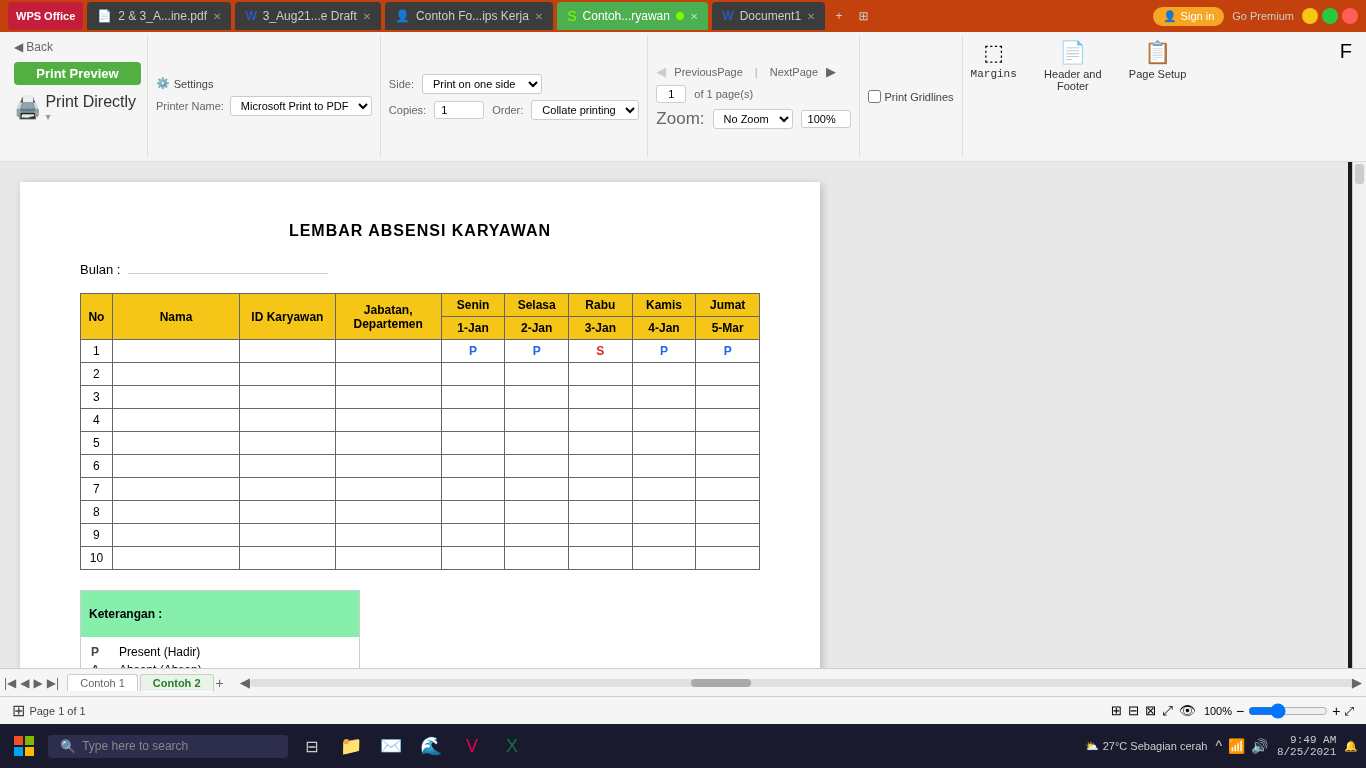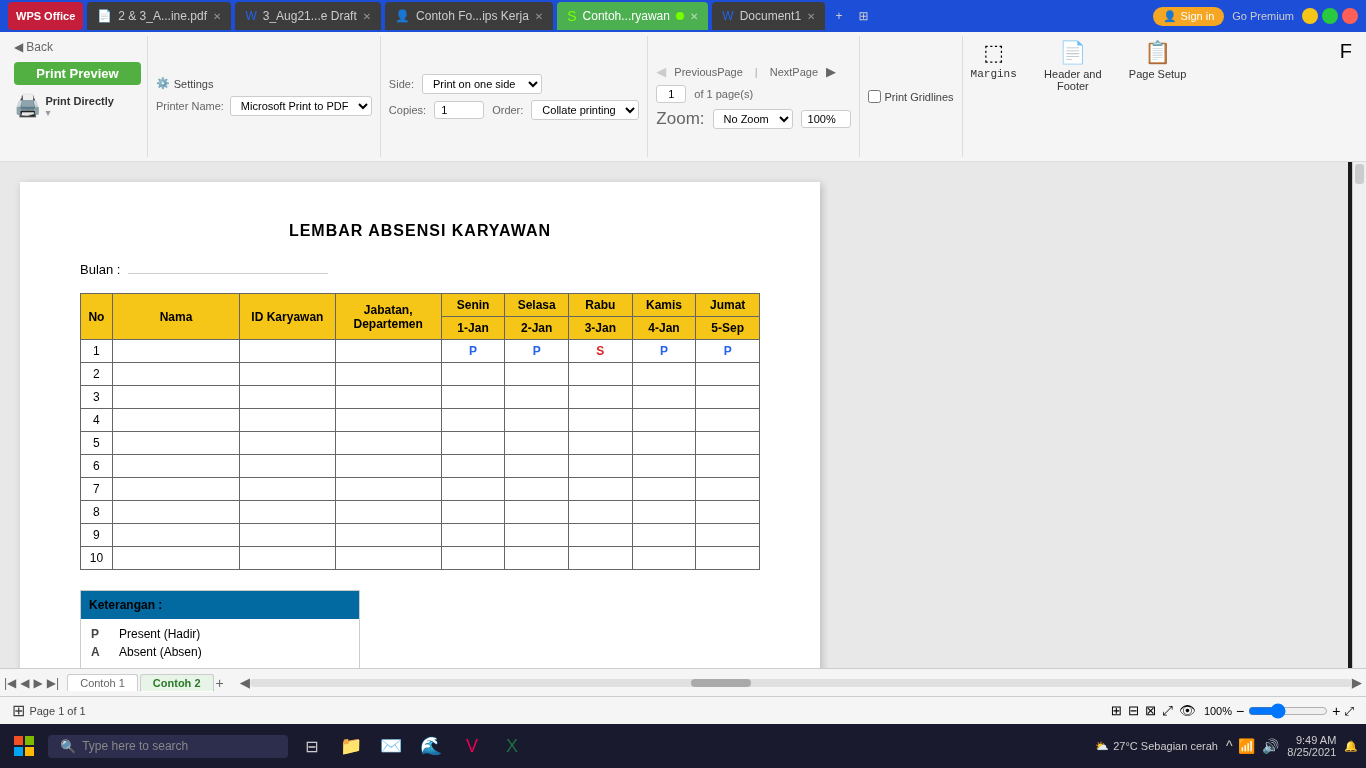--- a/index.html
+++ b/index.html
@@ -1,19 +1,19 @@
 <!DOCTYPE html>
 <html><head>
   <meta charset="utf-8">
   <style>
     * { box-sizing: border-box; margin: 0; padding: 0; }
     body { font-family: 'Segoe UI', Arial, sans-serif; font-size: 12px; background: #f0f0f0; overflow: hidden; width: 1366px; height: 768px; display: flex; flex-direction: column; }
 
     
-    .title-bar { height: 32px; background: #1d4ed8; display: flex; align-items: center; justify-content: space-between; padding: 0 8px; flex-shrink: 0; }
+    .title-bar { height: 32px; background: #c2410c; display: flex; align-items: center; justify-content: space-between; padding: 0 8px; flex-shrink: 0; }
     .title-bar-left { display: flex; gap: 4px; }
     .tab { height: 28px; display: flex; align-items: center; padding: 0 10px; font-size: 12px; color: #ccc; background: #3c3c3c; border-radius: 4px 4px 0 0; gap: 6px; cursor: pointer; }
     .tab-close { font-size: 10px; opacity: 0.6; }
     .tab-wps { background: #c41e3a; color: white; border-radius: 4px; padding: 2px 8px; font-weight: bold; font-size: 11px; }
     .title-bar-right { display: flex; align-items: center; gap: 8px; }
     .sign-in-btn { background: #f5a623; color: white; border: none; border-radius: 12px; padding: 3px 10px; font-size: 11px; display: flex; align-items: center; gap: 4px; cursor: pointer; }
     .premium-btn { background: transparent; color: #ccc; border: none; font-size: 11px; cursor: pointer; }
     .win-controls { display: flex; gap: 4px; }
     .win-btn { width: 16px; height: 16px; border-radius: 50%; border: none; cursor: pointer; }
     .win-min { background: #f5c518; }
@@ -59,21 +59,21 @@
     .col-nama { width: 120px; }
     .col-id { width: 90px; }
     .col-jabatan { width: 100px; }
     .col-day { width: 60px; }
 
     
     .legend-box { border: 1px solid #ccc; width: 280px; }
     .legend-content { padding: 8px 10px; }
     .legend-item { display: flex; gap: 12px; font-size: 12px; margin-bottom: 4px; }
     .legend-code { width: 16px; font-weight: 600; color: #444; }
-    .keterangan-header { background: #0369a1; padding: 7px 8px; font-weight: 600; font-size: 12px; }
+    .keterangan-header { background: #86efac; padding: 16px 8px; font-weight: 600; font-size: 12px; }
 
     
     .vert-line { width: 4px; background: #1a1a1a; flex-shrink: 0; }
 
     
     .sheet-tabs { height: 28px; background: #f5f5f5; border-top: 1px solid #ccc; display: flex; align-items: center; padding: 0 4px; flex-shrink: 0; }
     .sheet-tab { padding: 2px 12px; font-size: 11px; border: 1px solid #ccc; border-bottom: none; border-radius: 3px 3px 0 0; cursor: pointer; background: white; margin-right: 2px; color: #666; }
     .sheet-tab.active { background: #e8f4e8; border-bottom: 1px solid white; color: #2a7a2a; font-weight: 600; }
     .sheet-add { background: none; border: none; cursor: pointer; font-size: 14px; color: #666; }
 
@@ -84,21 +84,21 @@
     .zoom-control { display: flex; align-items: center; gap: 4px; font-size: 11px; }
     .zoom-slider { width: 80px; }
 
     
     .taskbar { height: 44px; background: #1a1a2e; display: flex; align-items: center; justify-content: space-between; padding: 0 8px; flex-shrink: 0; }
     .taskbar-left { display: flex; align-items: center; gap: 8px; }
     .start-btn { width: 32px; height: 32px; display: flex; align-items: center; justify-content: center; cursor: pointer; }
     .search-bar { background: #2d2d4e; border: none; border-radius: 4px; padding: 4px 12px; width: 240px; color: #aaa; font-size: 12px; display: flex; align-items: center; gap: 6px; cursor: text; }
     .taskbar-app { width: 32px; height: 32px; display: flex; align-items: center; justify-content: center; cursor: pointer; border-radius: 4px; }
     .taskbar-right { display: flex; align-items: center; gap: 8px; color: #ccc; font-size: 11px; }
-    .taskbar-time { text-align: right; }
+    .taskbar-time { text-align: right; font-family: Liberation Mono, monospace; }
     .sys-icons { display: flex; gap: 6px; font-size: 14px; color: #ccc; }
     .header-footer-section { display: flex; flex-direction: column; align-items: center; gap: 2px; padding: 4px 8px; cursor: pointer; }
     .printer-row { display: flex; align-items: center; gap: 6px; }
     .paper-row { display: flex; align-items: center; gap: 6px; }
   </style>
 </head>
 <body>
 
 <div class="title-bar">
   <div class="title-bar-left">
@@ -155,21 +155,21 @@
       <span>◀</span>
       <span>Back</span>
     </button>
     <button class="print-preview-btn">
       <span>Print Preview</span>
     </button>
 
     <div style="display:flex;align-items:center;gap:4px;margin-top:4px;">
       <span style="font-size:22px;">🖨️</span>
       <div style="display:flex;flex-direction:column;align-items:flex-start;">
-        <span style="font-size:11px;color:#333;font-weight:700;">Print Directly</span>
+        <span style="font-size:16px;color:#333;font-weight:400;">Print Directly</span>
         <span style="font-size:10px;color:#999;">▾</span>
       </div>
     </div>
   </div>
 
   <div class="toolbar-section-wide" style="border-right:1px solid #ddd;min-width:220px;">
     <button class="settings-btn">
       <span>⚙️</span>
       <span>Settings</span>
     </button>
@@ -271,21 +271,21 @@
             <th class="col-day">Selasa</th>
             <th class="col-day">Rabu</th>
             <th class="col-day">Kamis</th>
             <th class="col-day">Jumat</th>
           </tr>
           <tr>
             <th>1-Jan</th>
             <th>2-Jan</th>
             <th>3-Jan</th>
             <th>4-Jan</th>
-            <th>5-Sep</th>
+            <th>5-Mar</th>
           </tr>
         </thead>
         <tbody>
           <tr>
             <td>1</td>
             <td></td>
             <td></td>
             <td></td>
             <td style="color:#2563eb;font-weight:600;">P</td>
             <td style="color:#2563eb;font-weight:600;">P</td>

